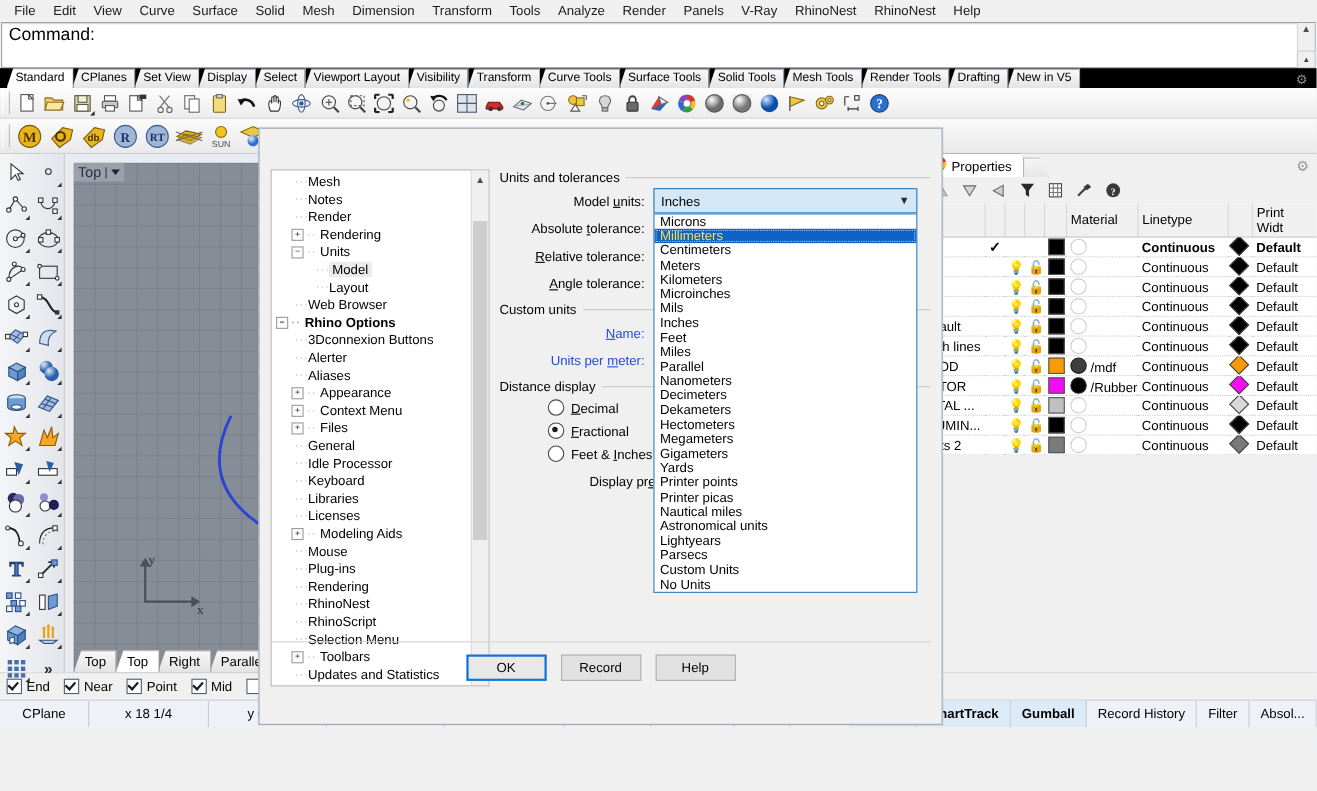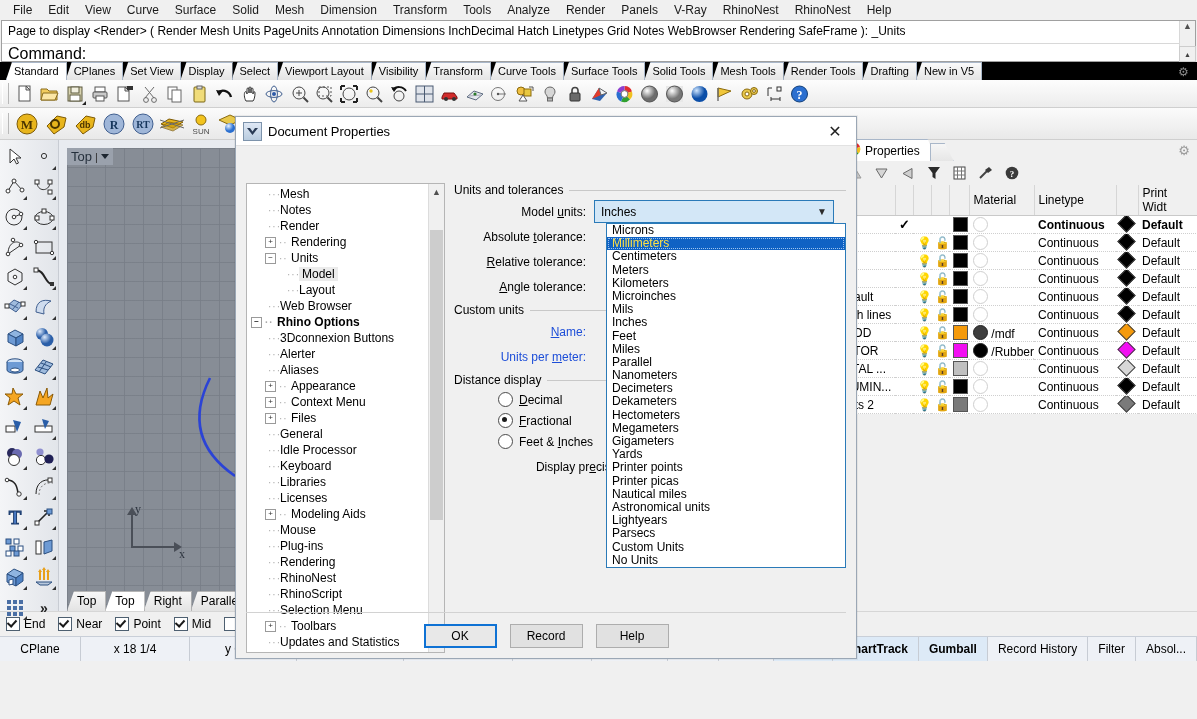--- a/index.html
+++ b/index.html
@@ -143,21 +143,21 @@
   .grouphdr{font-size:12px;display:flex;align-items:center;gap:6px;margin-bottom:2px;}
   .grouphdr .line{flex:1;height:1px;background:#c8c8c8;}
   .frow{display:flex;align-items:center;height:25px;font-size:12px;}
   .flabel{width:132px;text-align:right;padding-right:8px;}
   .flabel.dim{color:#1d4ed8;}
   u{text-decoration:underline;}
   .combo{width:240px;height:23px;border:1px solid #2a7ab8;background:#d3e7f7;display:flex;align-items:center;
          padding:0 6px;font-size:12px;box-sizing:border-box;position:relative;}
   .combo .cv{flex:1;}
   .combo .chev{color:#2b2b2b;font-size:10px;}
-  .droplist{position:absolute;left:12px;top:23px;width:240px;background:#fff;border:1px solid #2a7ab8;
+  .droplist{position:absolute;left:0;top:23px;width:240px;background:#fff;border:1px solid #2a7ab8;
             box-sizing:border-box;z-index:20;padding:0;}
   .dli{height:13.2px;line-height:13px;font-size:12px;padding:0 5px;white-space:nowrap;}
   .dli.sel{background:#0f62c4;color:#fde047;outline:1px dotted #9cc4ee;outline-offset:-2px;}
   .radio{width:13px;height:13px;border-radius:50%;border:1px solid #4a4a4a;background:#fff;display:inline-block;
          position:relative;margin-right:6px;vertical-align:-2px;}
   .radio.on::after{content:"";position:absolute;left:3px;top:3px;width:5px;height:5px;border-radius:50%;background:#1c1c1c;}
   .radiorow{font-size:12px;height:21px;display:flex;align-items:center;padding-left:44px;}
   .dlgfooter{position:absolute;left:10px;right:10px;bottom:10px;}
   .footsep{height:1px;background:#d2d2d2;margin-bottom:11px;}
   .btnrow{display:flex;justify-content:center;gap:13px;}
@@ -184,21 +184,20 @@
     <div class="mi">Analyze</div>
     <div class="mi">Render</div>
     <div class="mi">Panels</div>
     <div class="mi">V-Ray</div>
     <div class="mi">RhinoNest</div>
     <div class="mi">RhinoNest</div>
     <div class="mi">Help</div>
   </div>
 
   <div class="promptwrap">
-    <div class="promptline">Page to display &lt;Render&gt; ( Render Mesh Units PageUnits Annotation Dimensions InchDecimal Hatch Linetypes Grid Notes WebBrowser Rendering SafeFrame ): _Units</div>
     <div class="promptsep"></div>
     <div class="cmdline">Command:</div>
     <div class="scrollcol">
       <div class="ar">▲</div>
       <div class="ar">▼</div>
     </div>
   </div>
   <div style="position:relative;height:0;">
     <div class="cmdscroll" style="top:-16px;right:1px;">▲</div>
   </div>
@@ -1107,29 +1106,20 @@
     <div class="sb">Planar</div>
     <div class="sb hl">Osnap</div>
     <div class="sb hl">SmartTrack</div>
     <div class="sb hl">Gumball</div>
     <div class="sb">Record History</div>
     <div class="sb">Filter</div>
     <div class="sb">Absol...</div>
   </div>
 
   <div class="dialog">
-    <div class="dlgtitle">
-      <div class="dlgicon">
-        <svg width="13" height="13">
-            <path d="M1 3 L6.5 10 L12 3 L9 3 L6.5 6.5 L4 3 Z" fill="#2a3b55"></path>
-          </svg>
-      </div>
-      <div class="dlgtitletext">Document Properties</div>
-      <div class="dlgclose">✕</div>
-    </div>
 
     <div class="dlgbody">
 
       <div class="treepane">
         <div class="treeinner" id="tree-rows">
             <div class="trow" style="padding-left: 21px;">
               <span class="dash">···</span>
               <span>Mesh</span>
             </div>
             <div class="trow" style="padding-left: 21px;">

